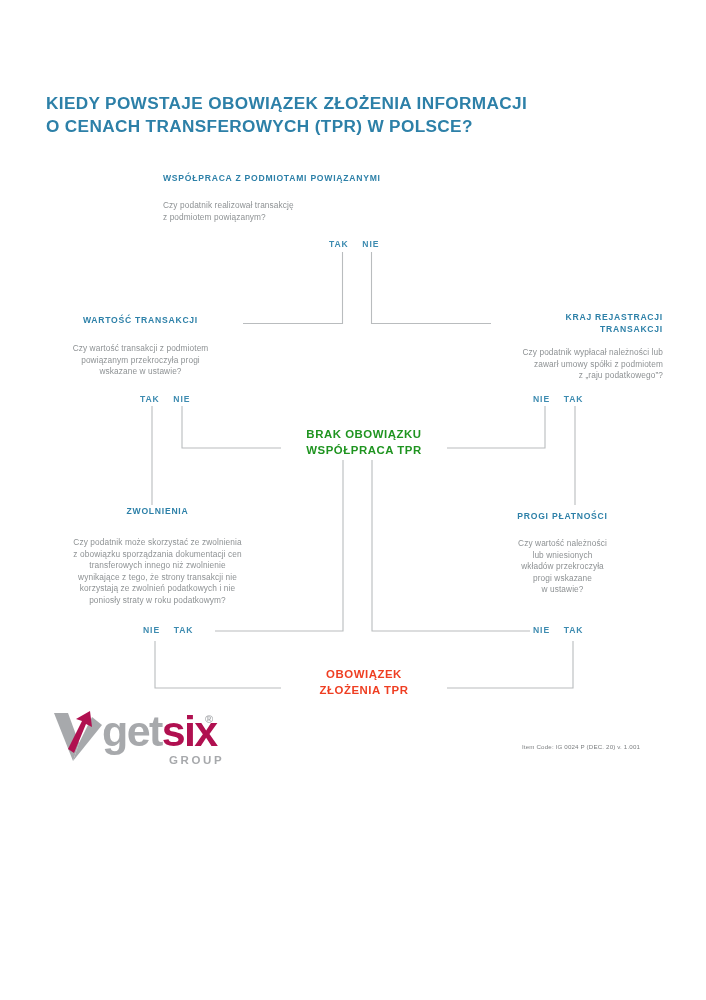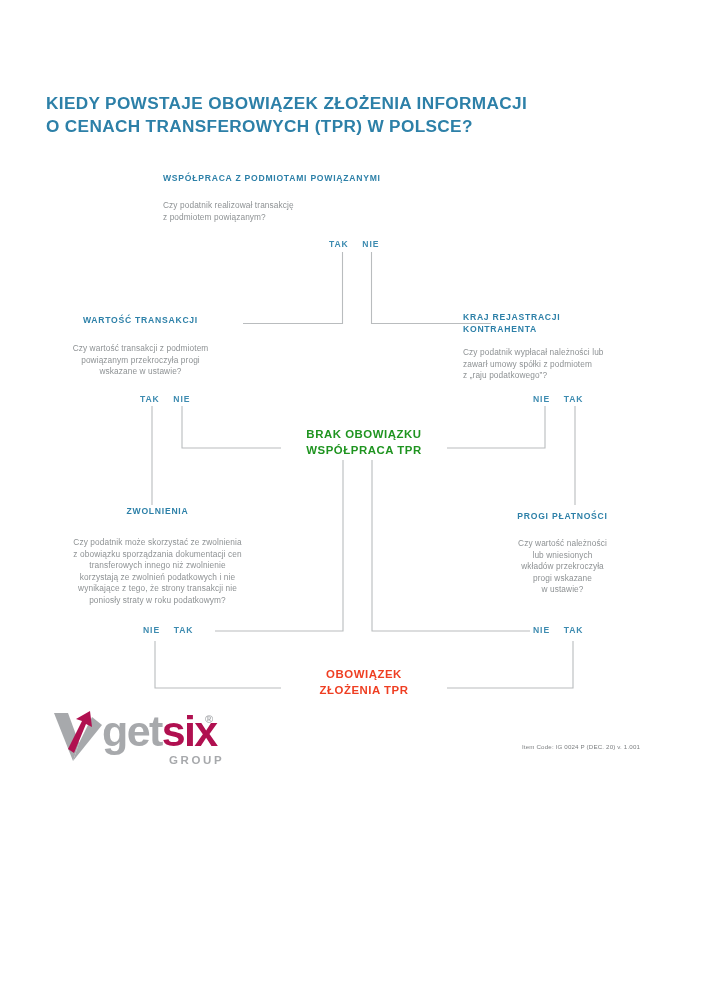--- a/index.html
+++ b/index.html
@@ -198,24 +198,24 @@
       <span class="ql">powiązanym przekroczyła progi</span>
       <span class="ql">wskazane w ustawie?</span>
     </div>
   </div>
   <div class="answers" style="left:140px; top:394px;">
     <span>TAK</span>
     <span class="gap"></span>
     <span>NIE</span>
   </div>
 
-  <div class="node" style="left:463px; top:311px; width:200px; text-align:left;">
+  <div class="node" style="left:463px; top:311px; width:200px; text-align:right;">
     <div class="node-title">
       <span style="display:block;">KRAJ REJASTRACJI</span>
-      <span style="display:block;">KONTRAHENTA</span>
+      <span style="display:block;">TRANSAKCJI</span>
     </div>
     <div class="node-q" style="margin-top:12px;">
       <span class="ql">Czy podatnik wypłacał należności lub</span>
       <span class="ql">zawarł umowy spółki z podmiotem</span>
       <span class="ql">z „raju podatkowego”?</span>
     </div>
   </div>
   <div class="answers" style="left:533px; top:394px;">
     <span>NIE</span>
     <span class="gap"></span>
@@ -226,22 +226,22 @@
     <span class="ol">BRAK OBOWIĄZKU</span>
     <span class="ol">WSPÓŁPRACA TPR</span>
   </div>
 
   <div class="node" style="left:30px; top:505px; width:255px; text-align:center;">
     <div class="node-title">ZWOLNIENIA</div>
     <div class="node-q" style="margin-top:20px;">
       <span class="ql">Czy podatnik może skorzystać ze zwolnienia</span>
       <span class="ql">z obowiązku sporządzania dokumentacji cen</span>
       <span class="ql">transferowych  innego niż zwolnienie</span>
+      <span class="ql">wynikające z tego, że strony transakcji nie</span>
       <span class="ql">korzystają ze zwolnień podatkowych i nie</span>
-      <span class="ql">wynikające z tego, że strony transakcji nie</span>
       <span class="ql">poniosły straty w roku podatkowym?</span>
     </div>
   </div>
   <div class="answers" style="left:143px; top:625px;">
     <span>NIE</span>
     <span class="gap"></span>
     <span>TAK</span>
   </div>
 
   <div class="node" style="left:475px; top:510px; width:175px; text-align:center;">

